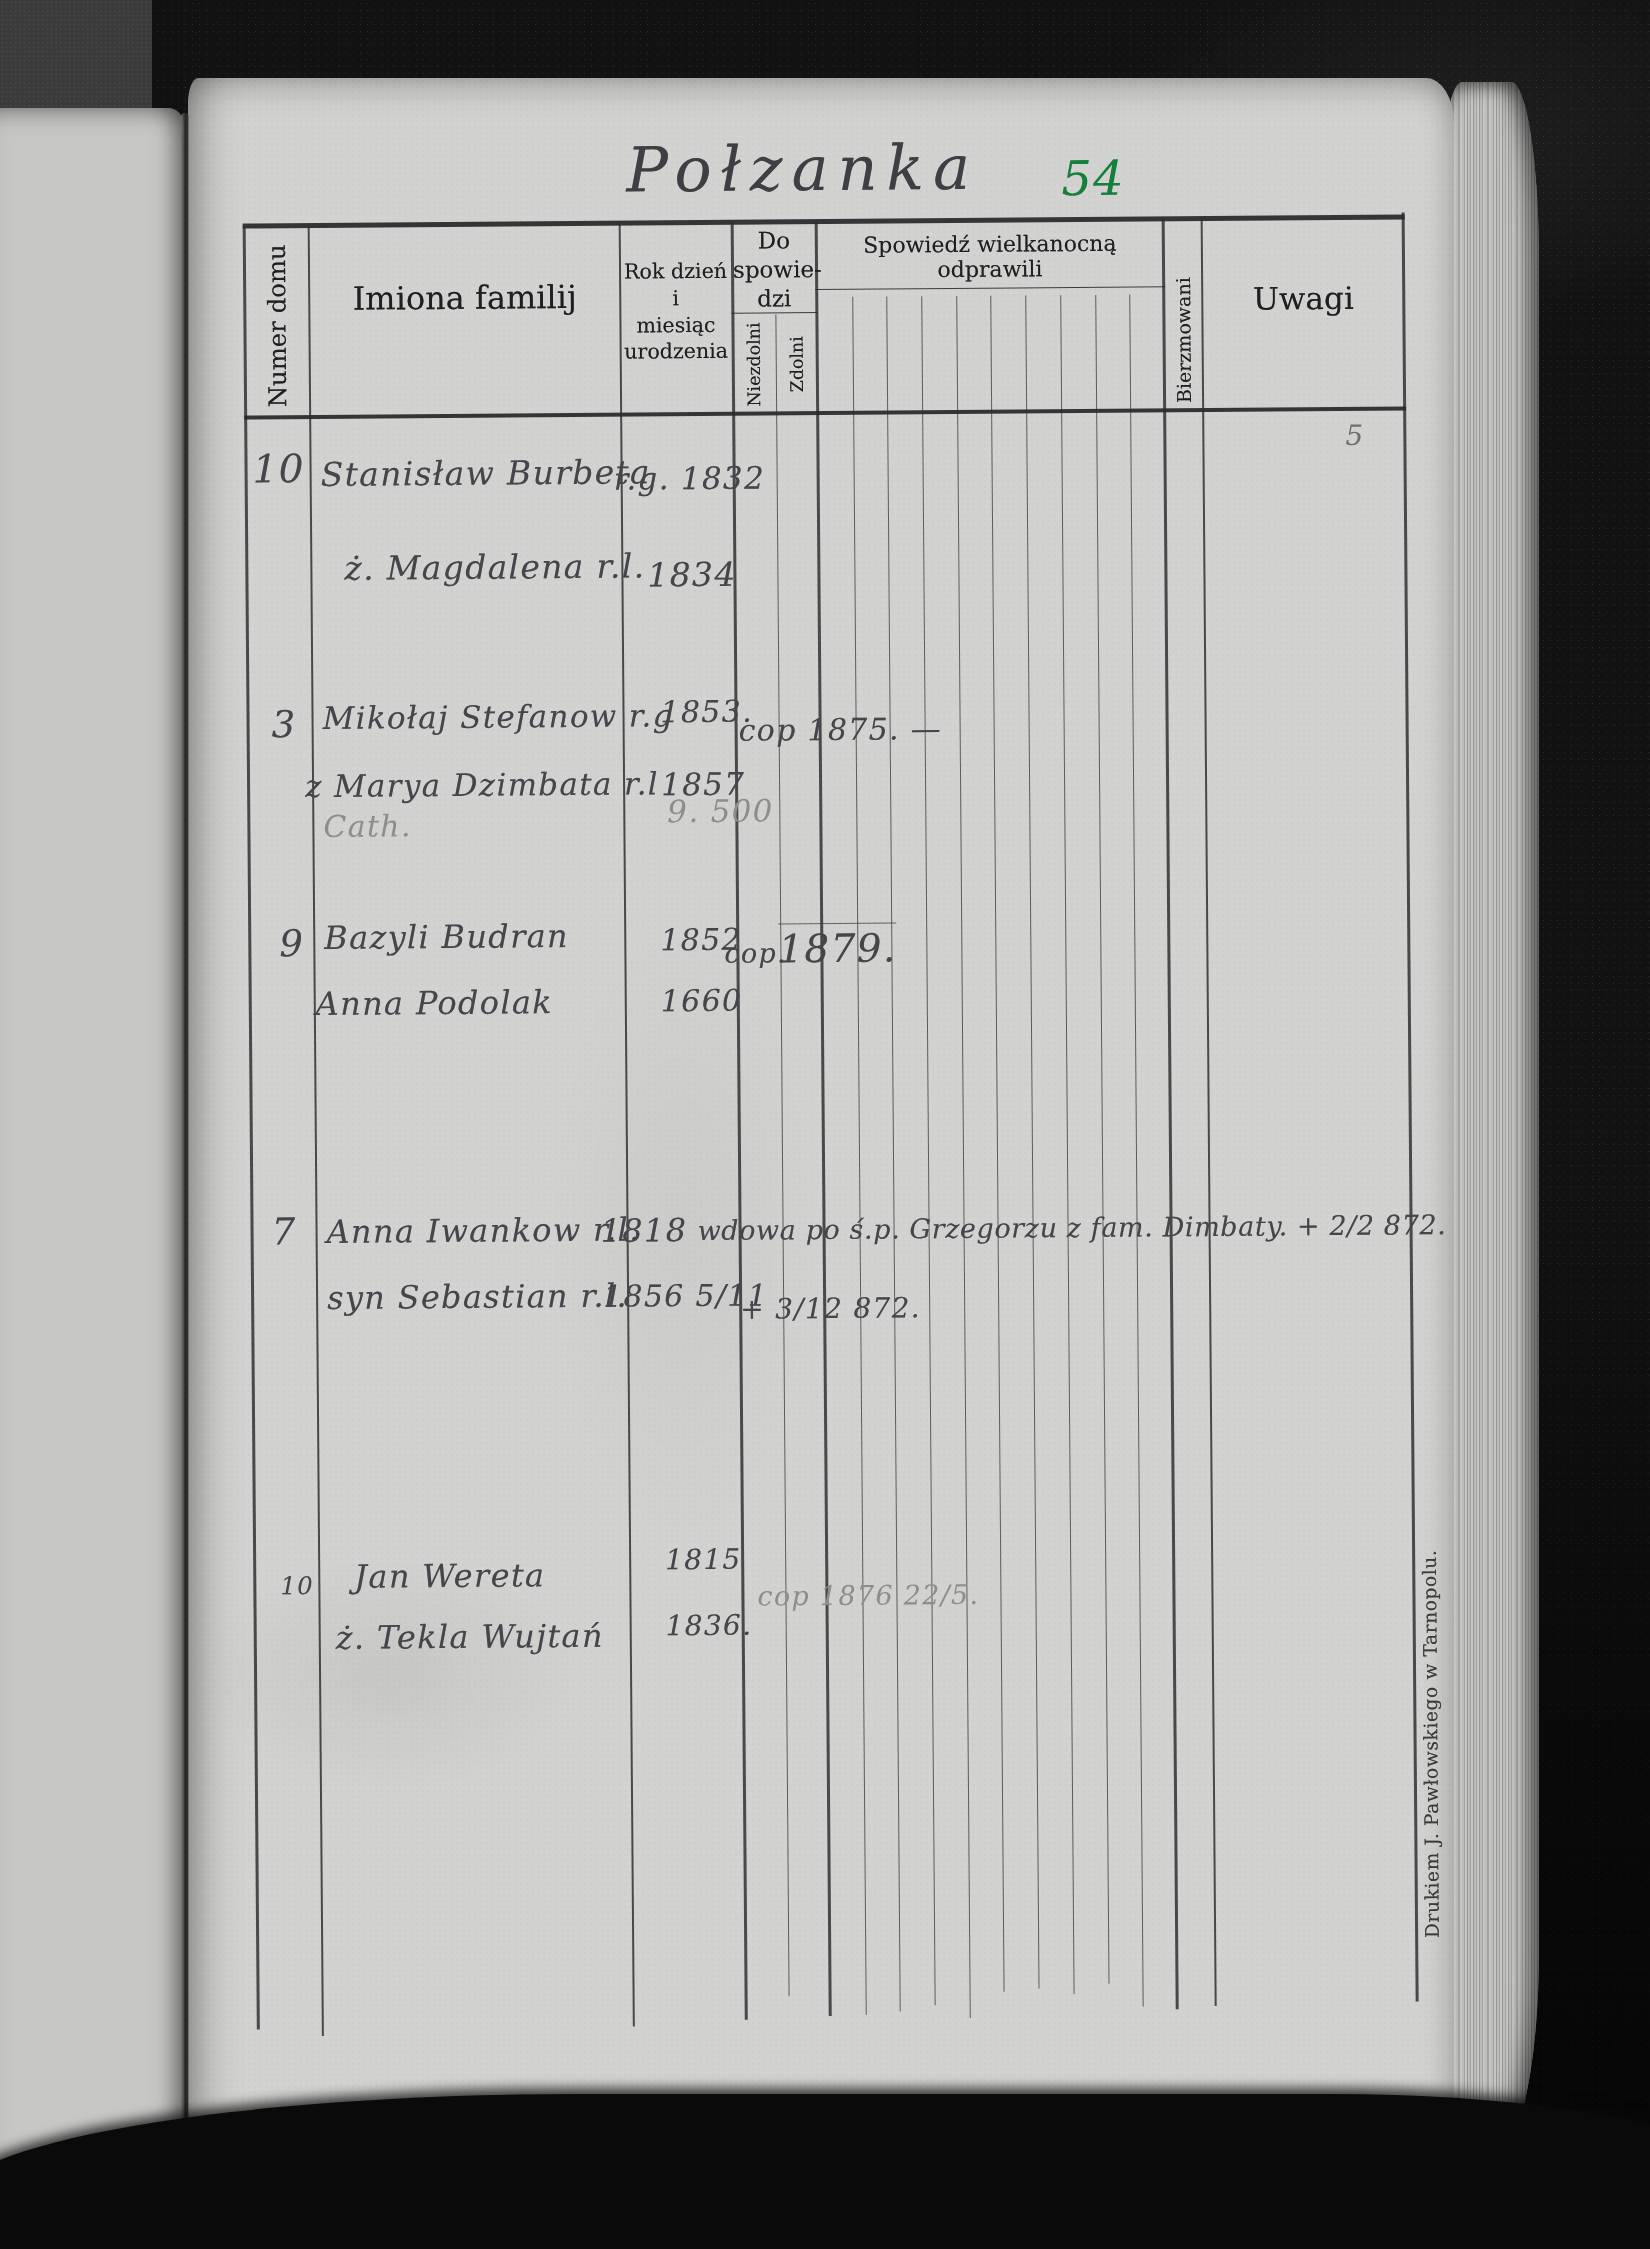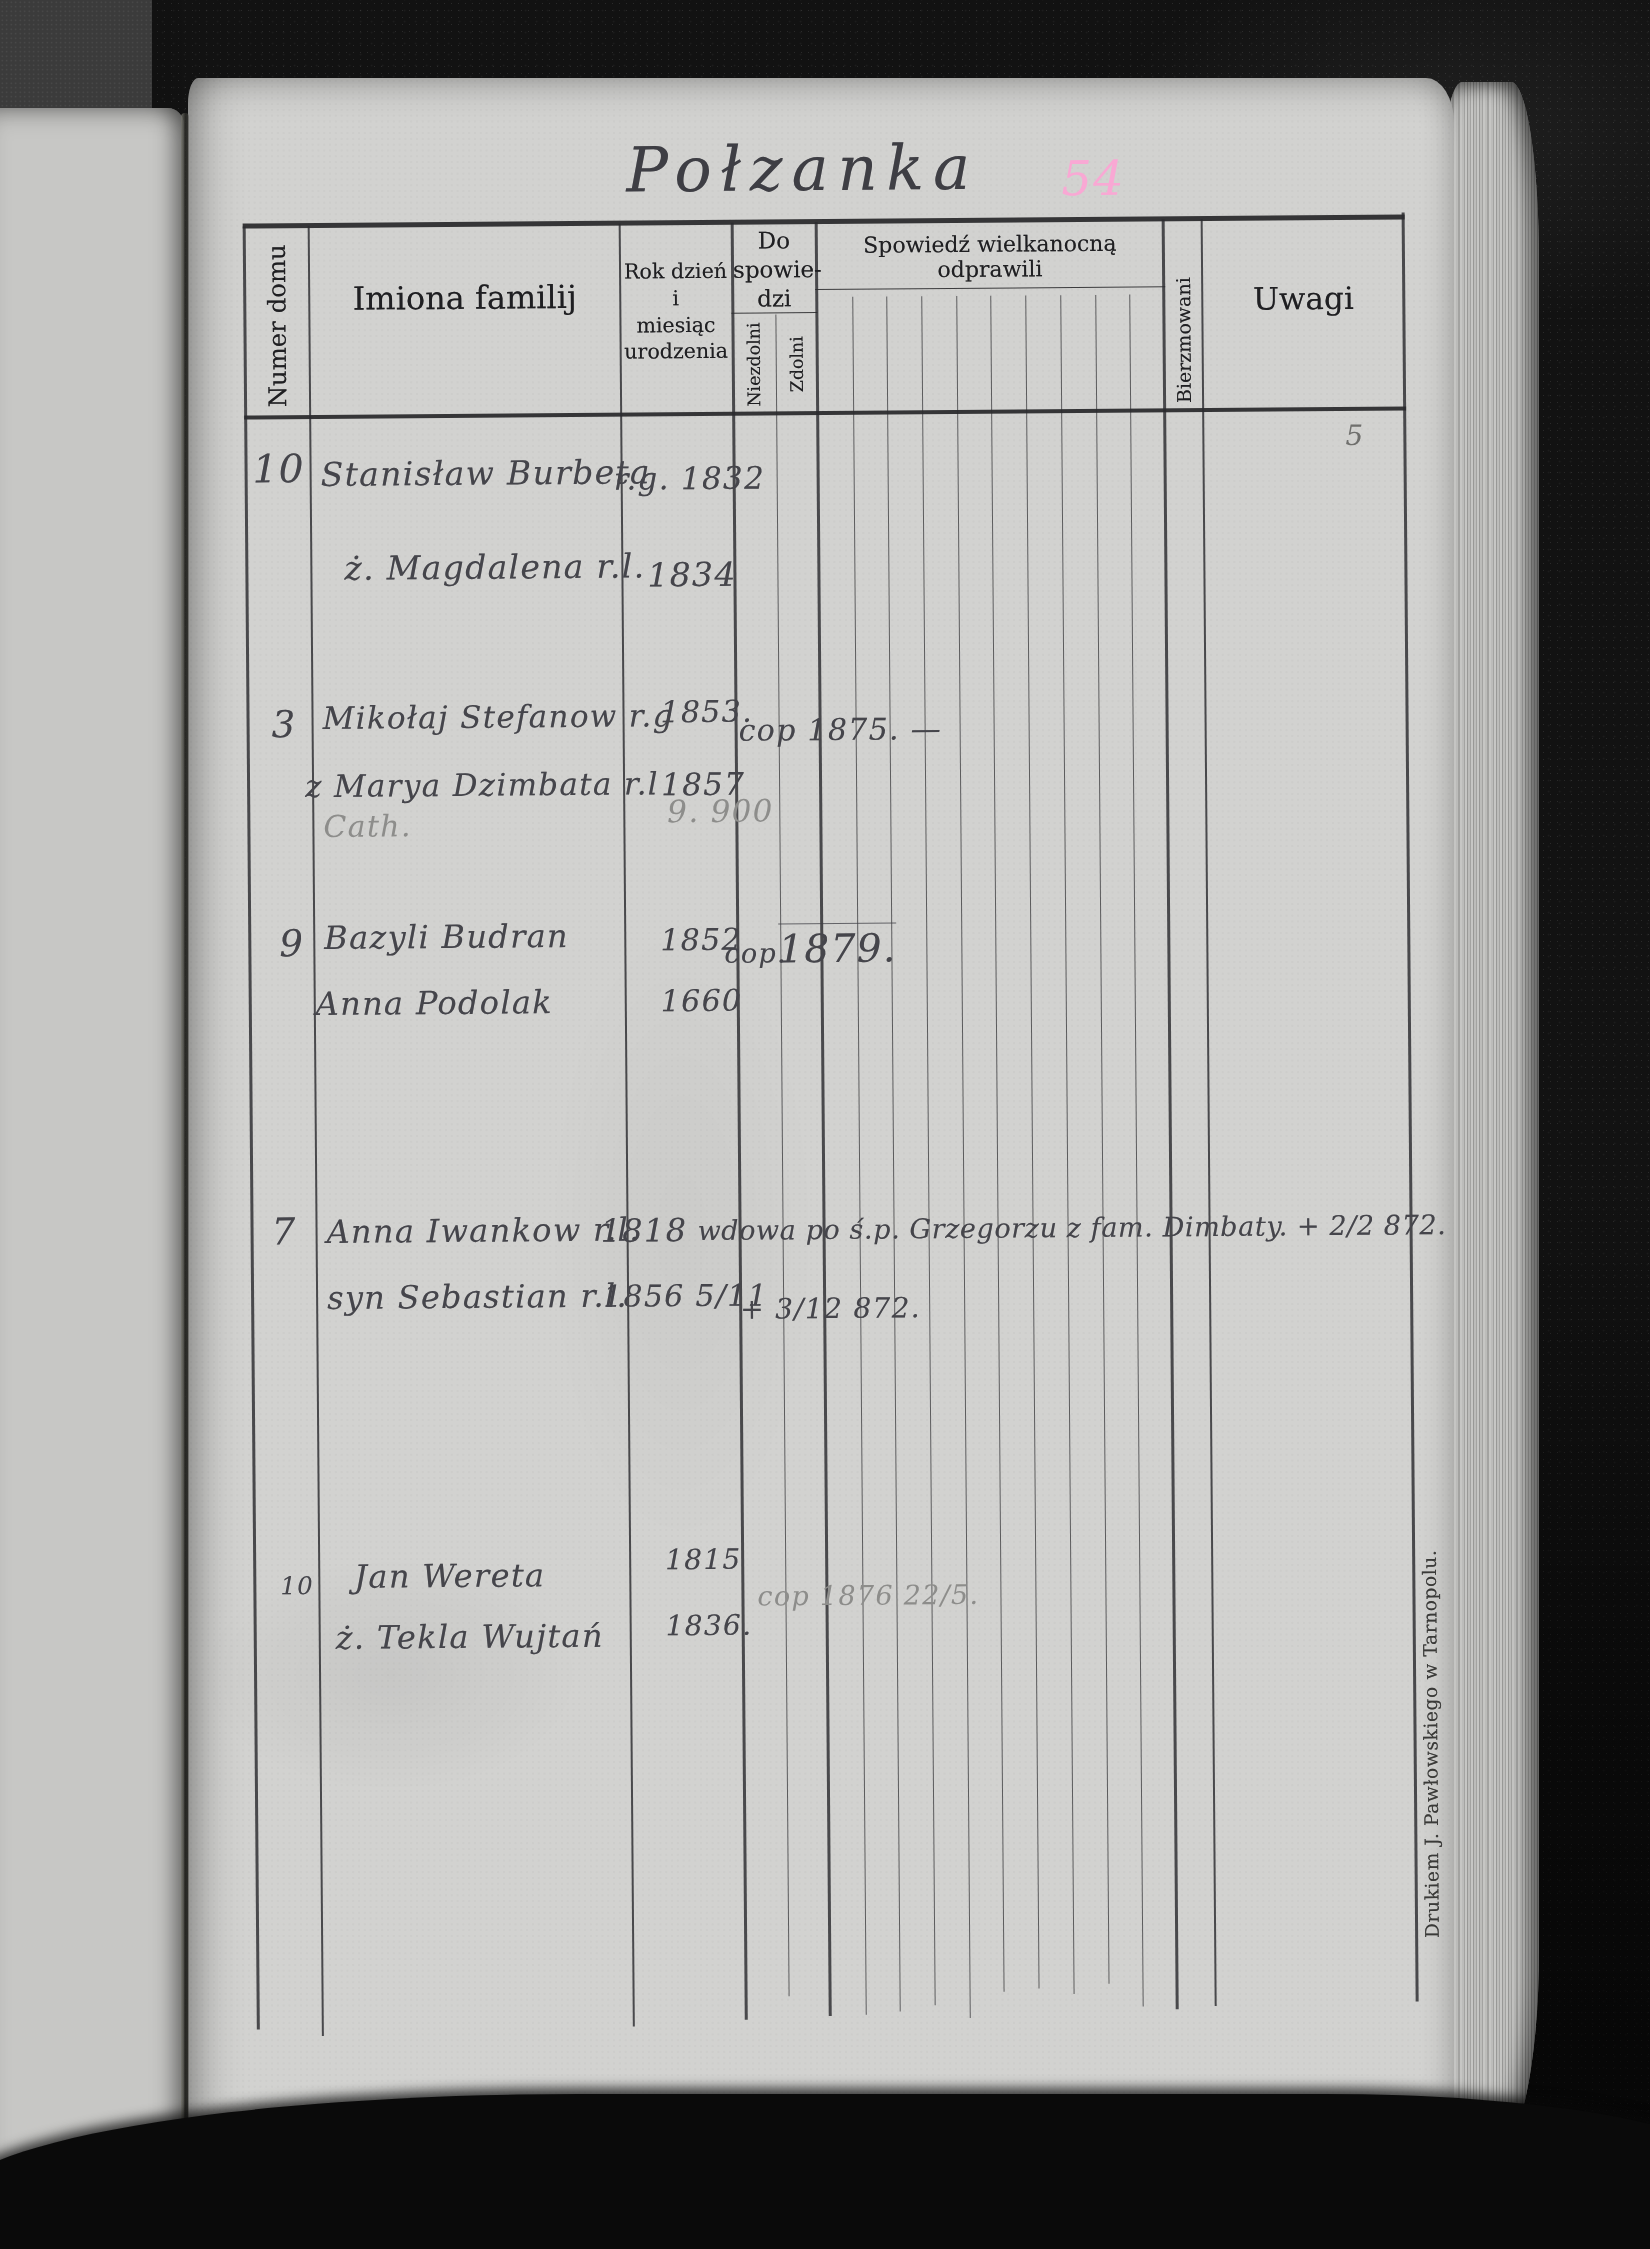--- a/index.html
+++ b/index.html
@@ -78,21 +78,21 @@
   <div class="leather"></div>
   <div class="tl-block"></div>
   <div class="left-page"></div>
   <div class="fore-edge"></div>
   <div class="main-page"></div>
   <div class="gutter"></div>
 
   <div class="page-print">
 
     <div class="hand" style="left:633px;top:132px;font-size:62px;letter-spacing:9px;color:#3e3e44;">Połzanka</div>
-    <div class="hand pencil" style="left:1068px;top:152px;font-size:48px;color:#f9a8d4;">54</div>
+    <div class="hand pencil" style="left:1068px;top:152px;font-size:48px;color:#15803d;">54</div>
 
     <div class="hl heavy" style="left:249px;top:219px;width:1162px;height:5.1px;"></div>
     <div class="hl heavy" style="left:249px;top:411px;width:1162px;"></div>
     <div class="hl" style="left:821px;top:289px;width:350px;height:1.3px;"></div>
     <div class="hl" style="left:737px;top:312px;width:86px;height:1.3px;"></div>
 
     <div class="vl thick" style="left:249px;top:222px;height:1803px;"></div>
     <div class="vl" style="left:314px;top:222px;height:1810px;"></div>
     <div class="vl" style="left:625px;top:222px;height:1803px;"></div>
     <div class="vl thick" style="left:737px;top:222px;height:1797px;"></div>
@@ -146,21 +146,21 @@
     <div class="hand" style="left:348px;top:545px;font-size:33px;">ż. Magdalena r.l.</div>
     <div class="hand" style="left:651px;top:554px;font-size:33px;">1834</div>
 
     <div class="hand" style="left:274px;top:699px;font-size:37px;">3</div>
     <div class="hand" style="left:325px;top:696px;font-size:31px;">Mikołaj Stefanow r.g</div>
     <div class="hand" style="left:663px;top:693px;font-size:30px;">1853.</div>
     <div class="hand" style="left:741px;top:712px;font-size:30px;">cop 1875. —</div>
     <div class="hand" style="left:307px;top:764px;font-size:31px;">z Marya Dzimbata r.l</div>
     <div class="hand" style="left:663px;top:765px;font-size:31px;">1857</div>
     <div class="hand pencil" style="left:325px;top:805px;font-size:30px;">Cath.</div>
-    <div class="hand pencil" style="left:669px;top:792px;font-size:31px;">9. 900</div>
+    <div class="hand pencil" style="left:669px;top:792px;font-size:31px;">9. 500</div>
 
     <div class="hand" style="left:280px;top:918px;font-size:37px;">9</div>
     <div class="hand" style="left:325px;top:915px;font-size:32px;">Bazyli Budran</div>
     <div class="hand" style="left:661px;top:921px;font-size:30px;">1852</div>
     <div class="hand" style="left:725px;top:937px;font-size:27px;">cop.</div>
     <div class="hand overline" style="left:779px;top:923px;font-size:39px;">1879.</div>
     <div class="hand" style="left:316px;top:981px;font-size:32px;">Anna Podolak</div>
     <div class="hand" style="left:661px;top:982px;font-size:30px;">1660</div>
 
     <div class="hand" style="left:270px;top:1206px;font-size:37px;">7</div>

